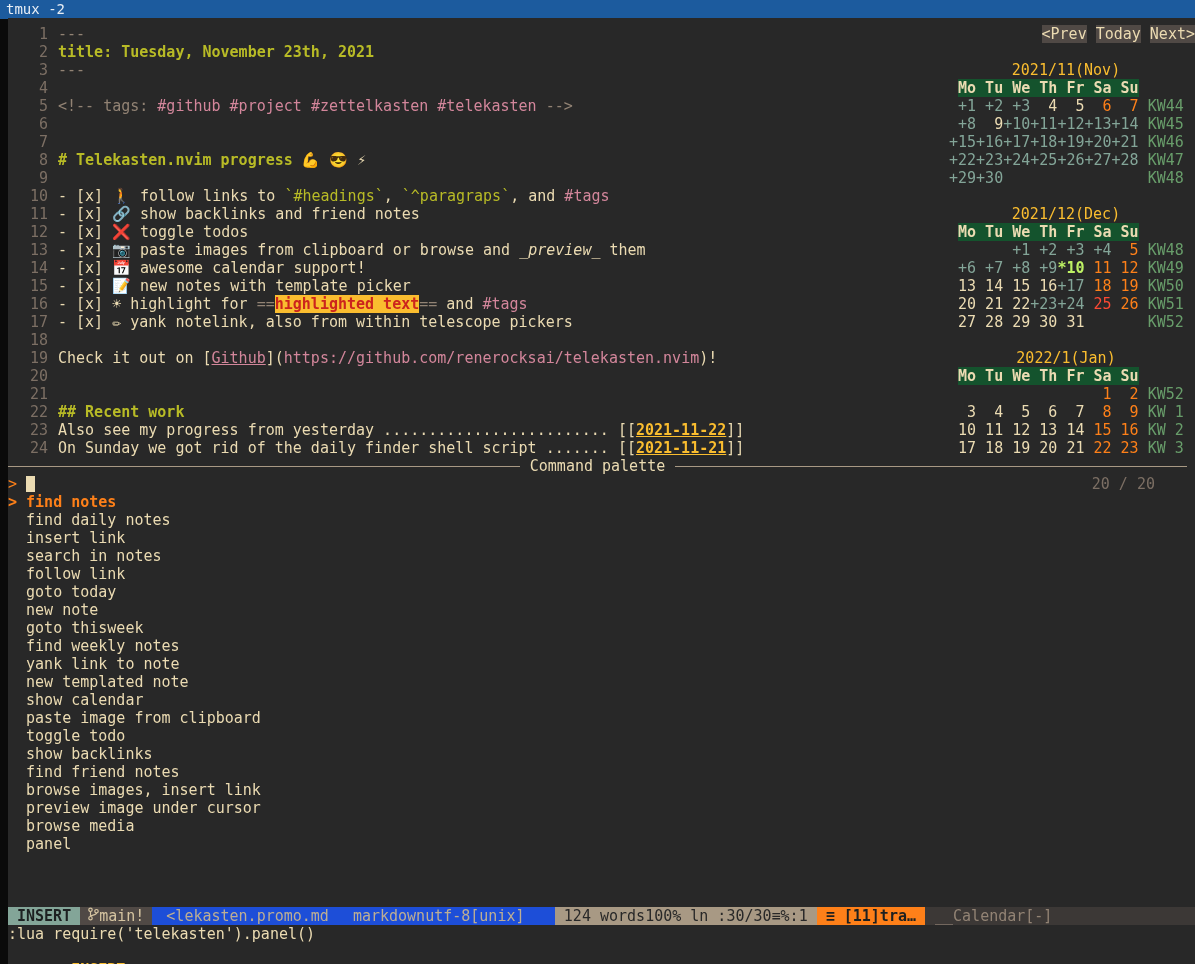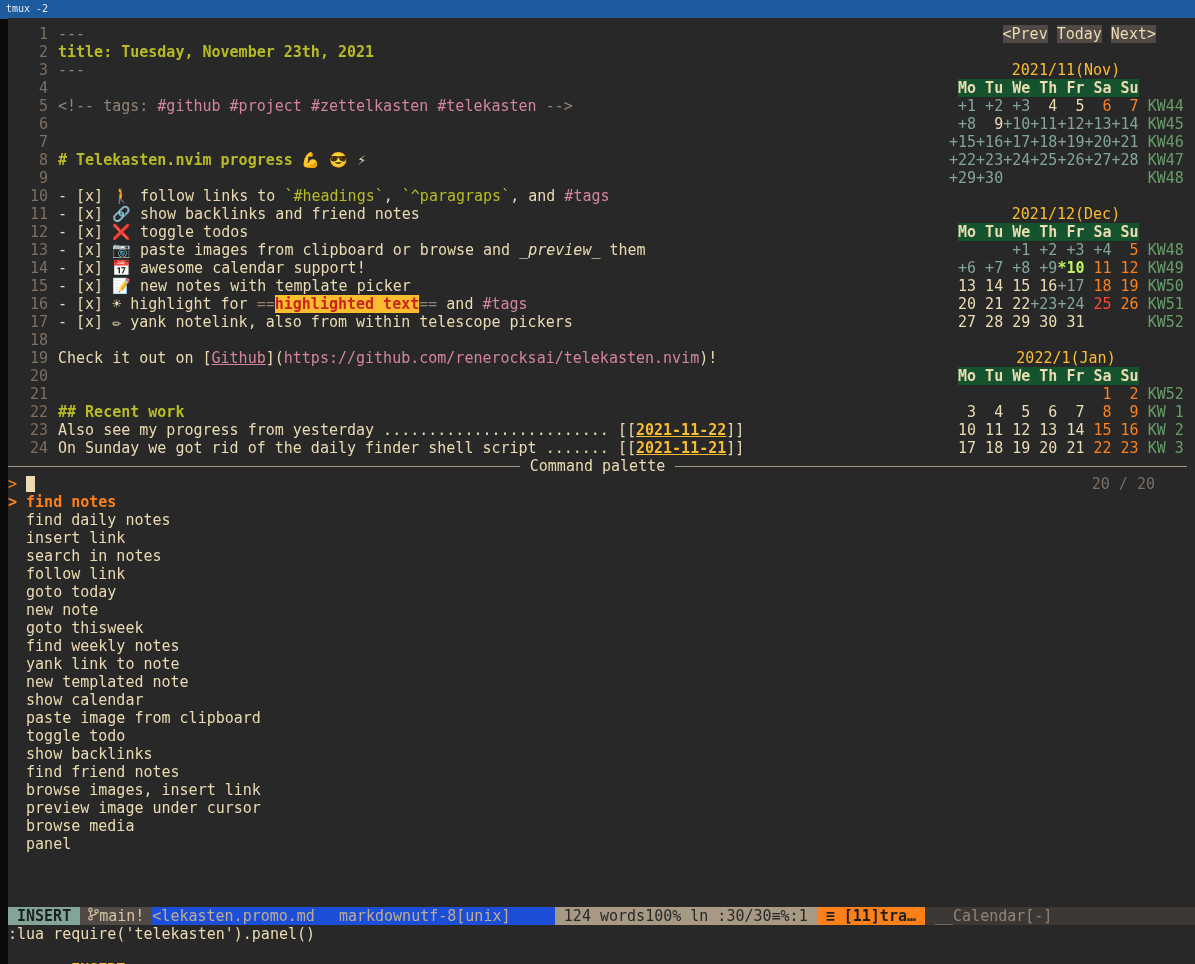--- a/index.html
+++ b/index.html
@@ -1,21 +1,21 @@
 <!DOCTYPE html>
 <html><head>
 <meta charset="utf-8">
 <style>
   *{margin:0;padding:0;box-sizing:border-box}
   html,body{width:1195px;height:964px}
   body{background:#0a0a0a;font-family:"DejaVu Sans Mono","Liberation Mono",monospace;
        font-size:15px;line-height:18px;color:#ebdbb2;overflow:hidden;position:relative}
 
   .titlebar{position:absolute;top:0;left:0;right:0;height:19px;background:#1c5b9e;
-            color:#e8eef5;font-size:10px;line-height:18px;padding-left:6px}
+            color:#e8eef5;font-size:14px;line-height:18px;padding-left:6px}
 
   .term{position:absolute;top:18px;left:8px;right:0;bottom:0;background:#282828;padding-top:7px}
 
   .trow{height:18px;white-space:pre}
   .editor-area{position:relative;height:432px}
 
   .gutter{display:inline-block;width:40px;text-align:right;color:#7c6f64;margin-right:10px}
 
   
   .s-fg{color:#ebdbb2}
@@ -26,21 +26,21 @@
   .s-code{color:#b8bb26}
   .s-em{color:#ebdbb2;font-style:italic}
   .s-mark{color:#928374}
   .s-hl{color:#cc241d;background:#fabd2f;font-weight:bold}
   .s-lk{color:#d3869b;text-decoration:underline}
   .s-url{color:#d3869b}
   .s-dl{color:#fabd2f;text-decoration:underline;font-weight:bold}
 
   
   .calendar{position:absolute;left:941px;top:0;width:246px}
-  .cal-btnrow{display:flex;justify-content:flex-end;gap:9px;padding-right:39px;height:18px}
+  .cal-btnrow{display:flex;justify-content:flex-end;gap:9px;height:18px}
   .cal-btn{background:#504945;color:#ebdbb2;height:18px;white-space:pre}
   .crow{height:18px;white-space:pre}
   .cal-title{display:inline-block;width:234px;text-align:center;color:#fabd2f}
   .cal-hdr{background:#14532d;color:#ebdbb2;font-weight:bold}
   .c-n{color:#83a598}
   .c-p{color:#ebdbb2}
   .c-w{color:#fe8019}
   .c-t{color:#bef264;font-weight:bold}
   .c-r{color:#fb4934}
   .c-e{color:#ebdbb2}
@@ -60,21 +60,21 @@
   .plabel{color:#ebdbb2}
   .prow.sel .plabel{color:#fe8019;font-weight:bold}
 
   .filler{height:54px}
 
   
   .statusline{display:flex;background:#1d4ed8;color:#a89984}
   .sl-mode{background:#83a598;color:#1d2021;font-weight:bold;padding:0 9px}
   .sl-git{background:#504945;color:#d5c4a1;padding:0 8px;display:inline-flex;gap:0}
   .sl-mid{flex:1;display:inline-flex;align-items:center;color:#bdae93}
-  .sl-file{}
+  .sl-file{margin-left:14px}
   .sl-ft{margin-left:24px}
   .sl-enc{}
   .sl-stats{background:#a89984;color:#282828;padding:0 9px;display:inline-flex;align-items:flex-start;}
   .sl-tabs{background:#fe8019;color:#1d2021;font-weight:bold;padding:0 9px;display:inline-flex;align-items:center}
   .sl-cal{width:270px;background:#3c3836;color:#928374;padding-left:10px;display:inline-flex;align-items:center}
 
   .cmdline{color:#ebdbb2}
   .bottomline{position:relative;color:#ebdbb2}
   .mode-msg{color:#fabd2f;font-weight:bold}
 </style>

